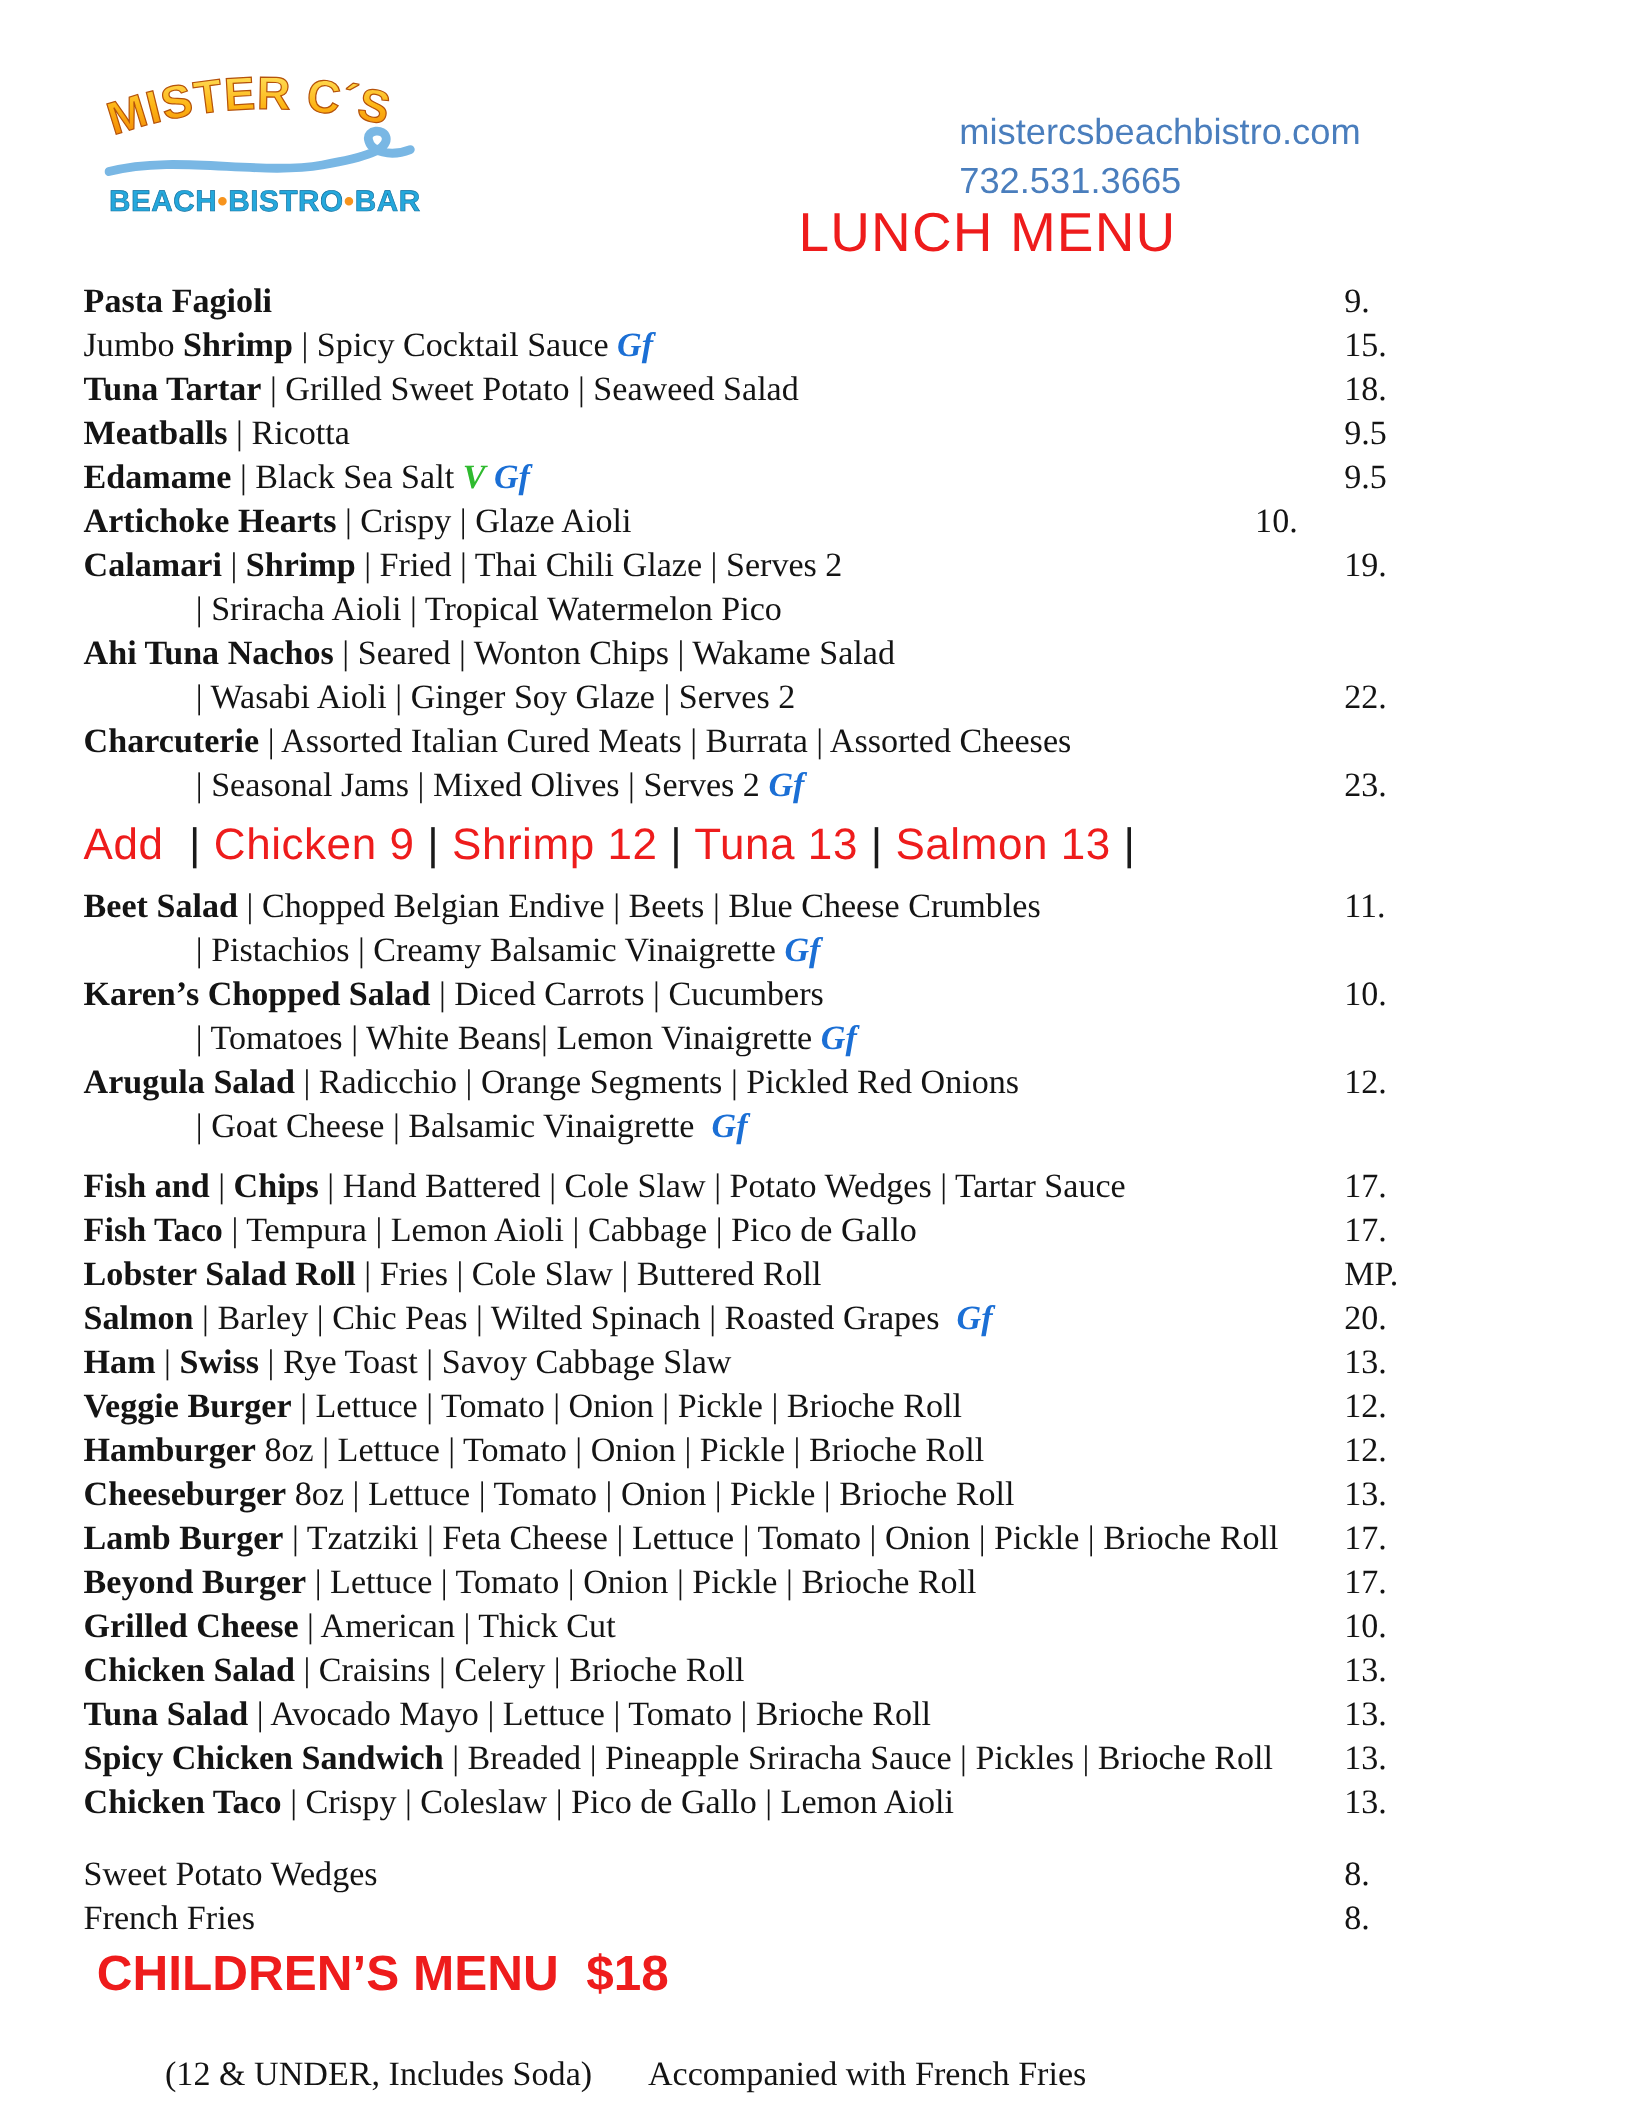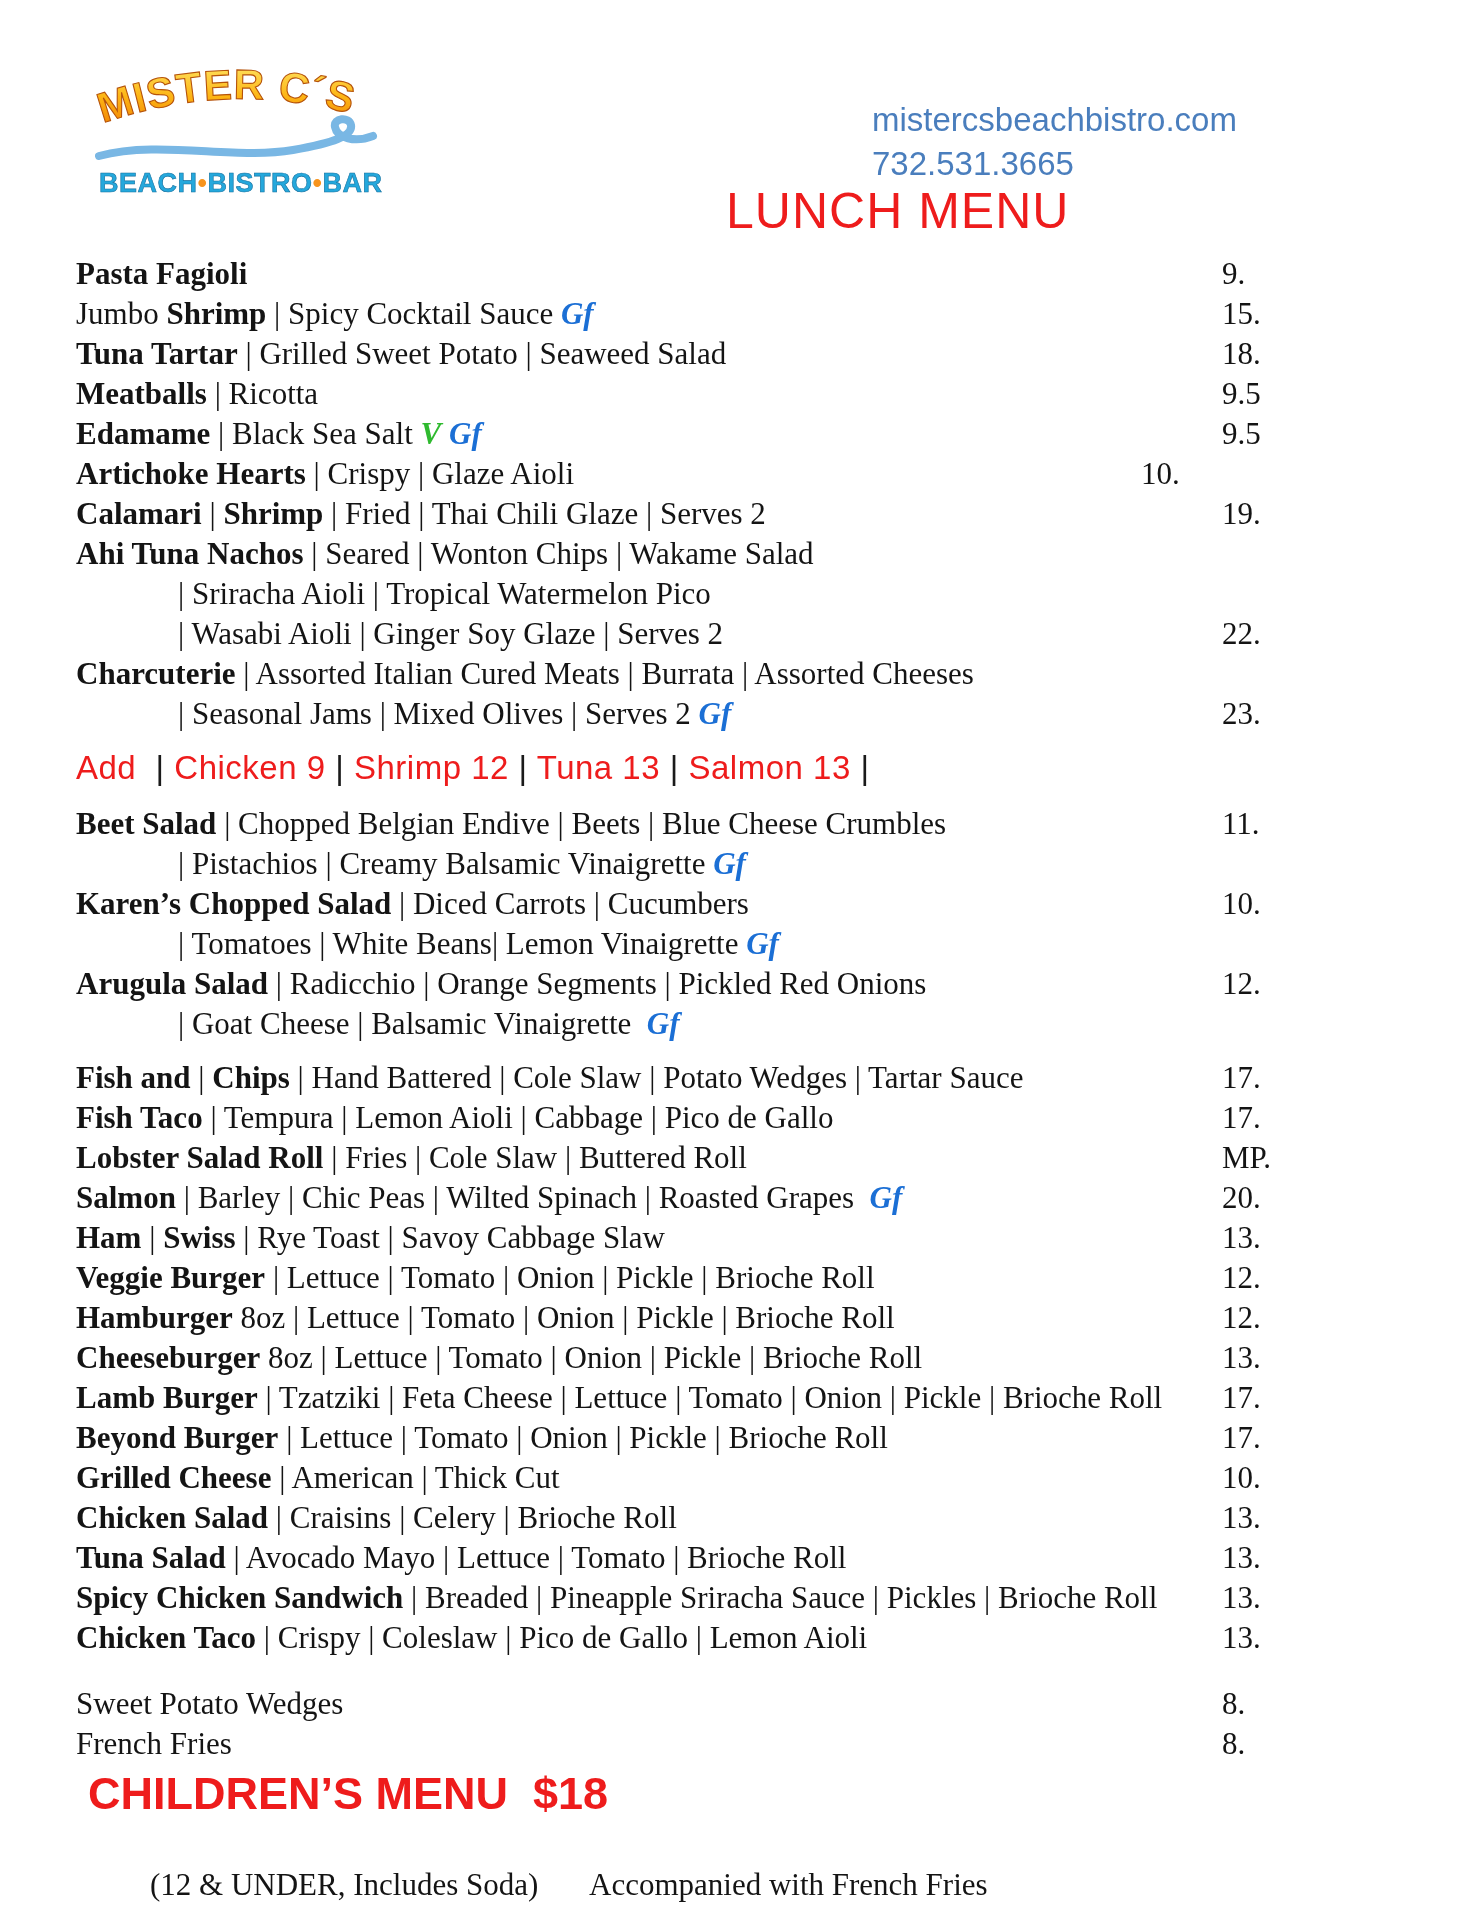--- a/index.html
+++ b/index.html
@@ -53,21 +53,21 @@
   .seg-gf{color:var(--gf-blue);font-weight:bold;font-style:italic;}
   .seg-v{color:var(--v-green);font-weight:bold;font-style:italic;}
   .price{
     position:absolute;left:1222px;top:0;
     font-weight:normal;font-size:31px;line-height:40px;
   }
   .price.shifted{left:1141px;}
   .menu-row.add{
     margin:8px 0 10px 0;
     font-family:"Liberation Sans", sans-serif;
-    font-size:33px;line-height:52px;
+    font-size:40px;line-height:52px;
     letter-spacing:.5px;
   }
   .menu-row.add .seg-red{color:var(--red);}
   .menu-row.add .seg-blk{color:#1a1a1a;}
   
   .kids-heading{
     margin-top:2px;
     padding-left:88px;
     font-family:"Liberation Sans", sans-serif;
     font-weight:bold;
@@ -116,22 +116,22 @@
 
   <div class="flow">
     <div>
         <div class="menu-row"><span class="line"><span class="seg-b">Pasta Fagioli</span></span><span class="price">9.</span></div>
         <div class="menu-row"><span class="line"><span class="seg-r">Jumbo </span><span class="seg-b">Shrimp</span><span class="seg-r"> | Spicy Cocktail Sauce </span><span class="seg-gf">Gf</span></span><span class="price">15.</span></div>
         <div class="menu-row"><span class="line"><span class="seg-b">Tuna Tartar</span><span class="seg-r"> | Grilled Sweet Potato | Seaweed Salad</span></span><span class="price">18.</span></div>
         <div class="menu-row"><span class="line"><span class="seg-b">Meatballs</span><span class="seg-r"> | Ricotta</span></span><span class="price">9.5</span></div>
         <div class="menu-row"><span class="line"><span class="seg-b">Edamame</span><span class="seg-r"> | Black Sea Salt </span><span class="seg-v">V</span><span class="seg-r"> </span><span class="seg-gf">Gf</span></span><span class="price">9.5</span></div>
         <div class="menu-row"><span class="line"><span class="seg-b">Artichoke Hearts</span><span class="seg-r"> | Crispy | Glaze Aioli</span></span><span class="price shifted">10.</span></div>
         <div class="menu-row"><span class="line"><span class="seg-b">Calamari</span><span class="seg-r"> | </span><span class="seg-b">Shrimp</span><span class="seg-r"> | Fried | Thai Chili Glaze | Serves 2</span></span><span class="price">19.</span></div>
+        <div class="menu-row indent"><span class="line"><span class="seg-r">| Sriracha Aioli | Tropical Watermelon Pico</span></span></div>
         <div class="menu-row"><span class="line"><span class="seg-b">Ahi Tuna Nachos</span><span class="seg-r"> | Seared | Wonton Chips | Wakame Salad</span></span></div>
-        <div class="menu-row indent"><span class="line"><span class="seg-r">| Sriracha Aioli | Tropical Watermelon Pico</span></span></div>
         <div class="menu-row indent"><span class="line"><span class="seg-r">| Wasabi Aioli | Ginger Soy Glaze | Serves 2</span></span><span class="price">22.</span></div>
         <div class="menu-row"><span class="line"><span class="seg-b">Charcuterie</span><span class="seg-r"> | Assorted Italian Cured Meats | Burrata | Assorted Cheeses</span></span></div>
         <div class="menu-row indent"><span class="line"><span class="seg-r">| Seasonal Jams | Mixed Olives | Serves 2 </span><span class="seg-gf">Gf</span></span><span class="price">23.</span></div>
         <div class="menu-row add"><span class="line"><span class="seg-red">Add</span><span class="seg-blk">  | </span><span class="seg-red">Chicken 9</span><span class="seg-blk"> | </span><span class="seg-red">Shrimp 12</span><span class="seg-blk"> | </span><span class="seg-red">Tuna 13</span><span class="seg-blk"> | </span><span class="seg-red">Salmon 13</span><span class="seg-blk"> |</span></span></div>
         <div class="menu-row"><span class="line"><span class="seg-b">Beet Salad</span><span class="seg-r"> | Chopped Belgian Endive | Beets | Blue Cheese Crumbles</span></span><span class="price">11.</span></div>
         <div class="menu-row indent"><span class="line"><span class="seg-r">| Pistachios | Creamy Balsamic Vinaigrette </span><span class="seg-gf">Gf</span></span></div>
         <div class="menu-row"><span class="line"><span class="seg-b">Karen’s Chopped Salad</span><span class="seg-r"> | Diced Carrots | Cucumbers</span></span><span class="price">10.</span></div>
         <div class="menu-row indent"><span class="line"><span class="seg-r">| Tomatoes | White Beans| Lemon Vinaigrette </span><span class="seg-gf">Gf</span></span></div>
         <div class="menu-row"><span class="line"><span class="seg-b">Arugula Salad</span><span class="seg-r"> | Radicchio | Orange Segments | Pickled Red Onions</span></span><span class="price">12.</span></div>
         <div class="menu-row indent"><span class="line"><span class="seg-r">| Goat Cheese | Balsamic Vinaigrette  </span><span class="seg-gf">Gf</span></span></div>

